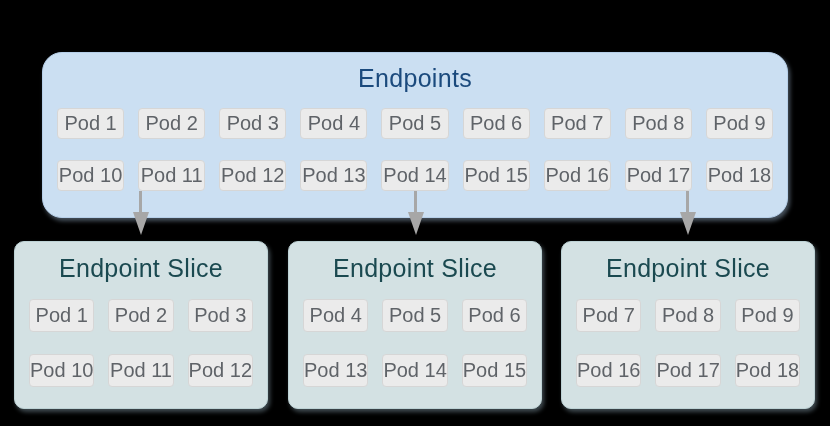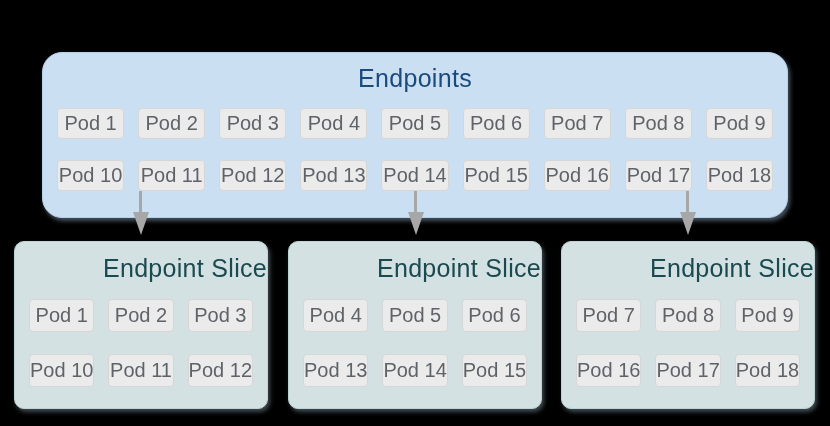--- a/index.html
+++ b/index.html
@@ -97,21 +97,21 @@
     width: 254px;
     height: 168px;
     box-sizing: border-box;
     background: var(--slice-box-bg);
     border: 1px solid var(--slice-box-border);
     border-radius: 10px;
     box-shadow: 2px 3px 4px rgba(115,135,145,0.55);
   }
   .slice-title {
     margin-top: 12px;
-    text-align: right;
+    text-align: center;
     font-size: 25px;
     line-height: 29px;
     font-weight: 400;
     letter-spacing: 0.3px;
     color: var(--slice-title-color);
   }
   .slice-grid {
     display: grid;
     grid-template-columns: repeat(3, 1fr);
     gap: 22px 14px;

